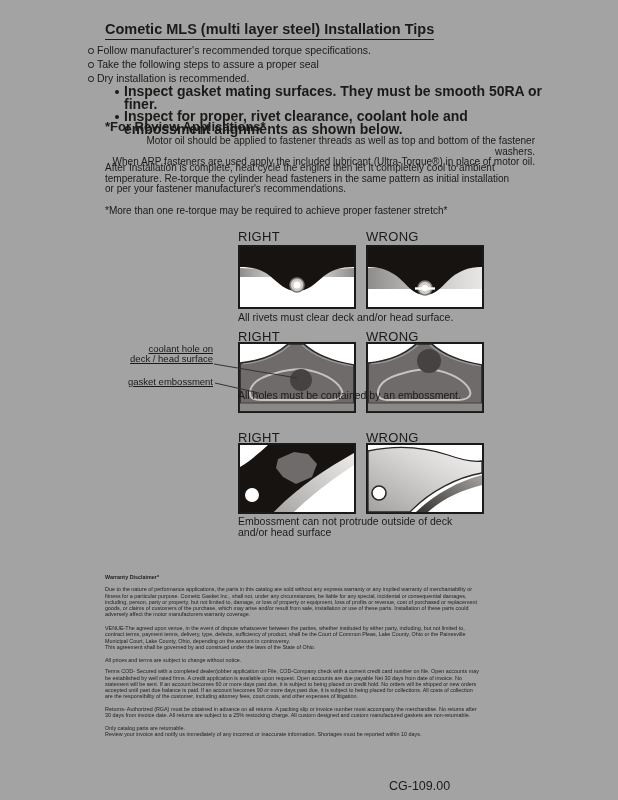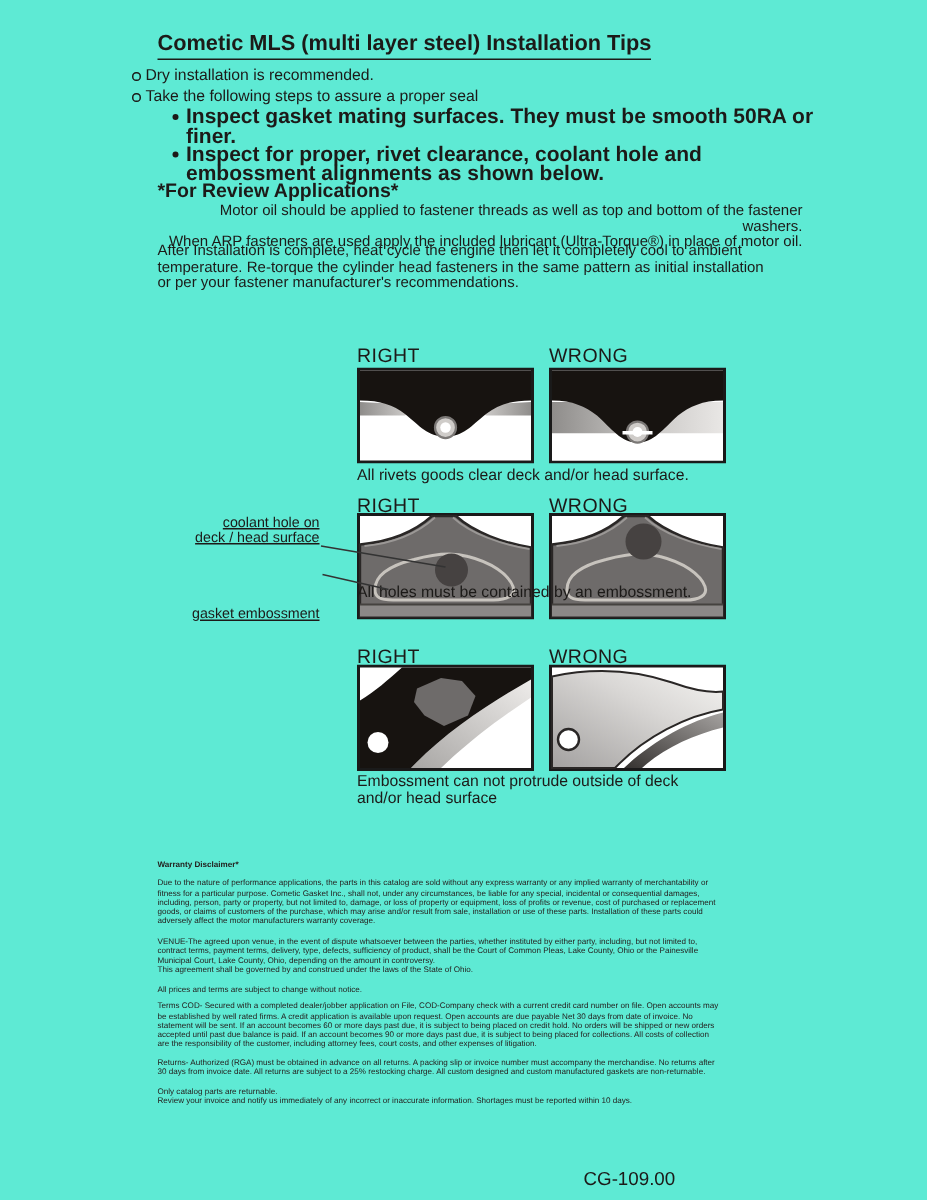--- a/index.html
+++ b/index.html
@@ -1,17 +1,17 @@
 <!DOCTYPE html>
 <html><head>
 <meta charset="utf-8">
 <style>
   html,body { margin:0; padding:0; background:#ffffff; }
   .page {
-    position:relative; width:618px; height:800px; background:#5eead4;
+    position:relative; width:618px; height:800px; background:#a3a3a3;
     font-family:"Liberation Sans","DejaVu Sans",sans-serif; color:#1c1a18;
     overflow:hidden;
   }
   .prewrap { white-space:pre-line; }
 
   .title {
     position:absolute; left:105px; top:21px; margin:0;
     font-size:14.5px; font-weight:bold;
     border-bottom:1.6px solid #1c1a18; padding-bottom:2px;
   }
@@ -33,21 +33,21 @@
   .para1 { top:136px;text-align:right; }
   .para2 { top:163px; }
   .para3 { top:206px; }
 
   .rw-label { position:absolute; width:118px; font-size:13px; letter-spacing:0.3px; }
   .dbox { position:absolute; width:118px; height:auto; }
   .caption { position:absolute; left:238px; font-size:10.5px; line-height:11px; }
 
   .callout { position:absolute; text-align:right; font-size:9.5px; line-height:10px;text-decoration:underline; }
   .callout-coolant { left:118px; top:344px; width:95px; }
-  .callout-emboss  { left:108px; top:377px; width:105px;margin-top:28px; }
+  .callout-emboss  { left:108px; top:377px; width:105px; }
 
   .overlay { position:absolute; left:0; top:0; pointer-events:none; }
 
   .legal { position:absolute; left:105px; top:574px; width:420px; font-size:5.4px; line-height:6.25px; color:#24211f; }
   .legal-heading { font-weight:bold; margin:0; }
   .legal p { margin:0; }
   .lp1 { margin-top:6px !important; }
   .lp2 { margin-top:7.5px !important; }
   .lp3 { margin-top:6.5px !important; }
   .lp4 { margin-top:5.5px !important; }
@@ -57,32 +57,34 @@
   .footer-code { position:absolute; left:389px; top:759px; font-size:12.5px;margin-top:20px; }
 </style>
 </head>
 <body>
 
 <div class="page">
 
   <h1 class="title">Cometic MLS (multi layer steel) Installation Tips</h1>
 
   <div class="bullets">
+    <div class="bullet-row">Follow manufacturer's recommended torque specifications.</div>
+    <div class="bullet-row">Take the following steps to assure a proper seal</div>
     <div class="bullet-row">Dry installation is recommended.</div>
-    <div class="bullet-row">Take the following steps to assure a proper seal</div>
     <div class="sub-row">Inspect gasket mating surfaces.  They must be smooth 50RA or finer.</div>
     <div class="sub-row">Inspect for proper, rivet clearance, coolant hole and embossment alignments as shown below.</div>
   </div>
 
   <h2 class="diesel-heading">*For Review Applications*</h2>
   <p class="body-para para1 prewrap">Motor oil should be applied to fastener threads as well as top and bottom of the fastener washers.
 When ARP fasteners are used apply the included lubricant (Ultra-Torque®) in place of motor oil.</p>
   <p class="body-para para2 prewrap">After Installation is complete, heat cycle the engine then let it completely cool to ambient
 temperature. Re-torque the cylinder head fasteners in the same pattern as initial installation
 or per your fastener manufacturer's recommendations.</p>
+  <p class="body-para para3">*More than one re-torque may be required to achieve proper fastener stretch*</p>
 
   <div class="rw-label" style="left:238px; top:229px;">RIGHT</div>
   <div class="rw-label" style="left:366px; top:229px;">WRONG</div>
 
   <svg class="dbox" style="left:238px; top:245px;" width="118" height="64" viewBox="0 0 118 64">
     <defs>
       <linearGradient id="gA" x1="0" y1="0" x2="1" y2="0">
         <stop offset="0" stop-color="#8f8d8b"></stop>
           <stop offset="1" stop-color="#dedcda"></stop>
       </linearGradient>
@@ -109,21 +111,21 @@
     </defs>
     <rect x="1" y="1" width="116" height="62" fill="#ffffff" stroke="#1a1a1a" stroke-width="2"></rect>
     <rect x="2" y="23" width="114" height="21" fill="url(#gB)"></rect>
     <rect x="2" y="44" width="114" height="18" fill="#ffffff"></rect>
     <path d="M2,2 H116 V22 C102,22 94,26 86,32 C76,41 70,50 59,50 C48,50 42,41 32,32 C24,26 16,22 2,22 Z" fill="#171310"></path>
     <circle cx="59" cy="43" r="7" fill="#cfccc9" stroke="#7b7876" stroke-width="1.5"></circle>
     <line x1="49" y1="43.5" x2="69" y2="43.5" stroke="#ffffff" stroke-width="2.4"></line>
     <circle cx="59" cy="43" r="3.3" fill="#ffffff"></circle>
   </svg>
 
-  <div class="caption" style="top:312px;">All rivets goods clear deck and/or head surface.</div>
+  <div class="caption" style="top:312px;">All rivets must clear deck and/or head surface.</div>
 
   <div class="rw-label" style="left:238px; top:329px;">RIGHT</div>
   <div class="rw-label" style="left:366px; top:329px;">WRONG</div>
 
   <svg class="dbox" style="left:238px; top:342px;" width="118" height="71" viewBox="0 0 118 71">
     <rect x="1" y="1" width="116" height="69" fill="#ffffff" stroke="#1a1a1a" stroke-width="2"></rect>
     <path d="M2,21 C24,19 40,11 50,2 L66,2 C78,13 98,20 116,23 L116,69 L2,69 Z" fill="#6e6b6a" stroke="#2a2726" stroke-width="1.6"></path>
     <path d="M5,22 C26,20 42,12 52,3 M64,3 C76,14 96,21 115,24" fill="none" stroke="#9b9896" stroke-width="1.2"></path>
     <rect x="2" y="61" width="114" height="8" fill="#8b8887"></rect>
     <line x1="2" y1="61" x2="116" y2="61" stroke="#45423f" stroke-width="1.2"></line>

